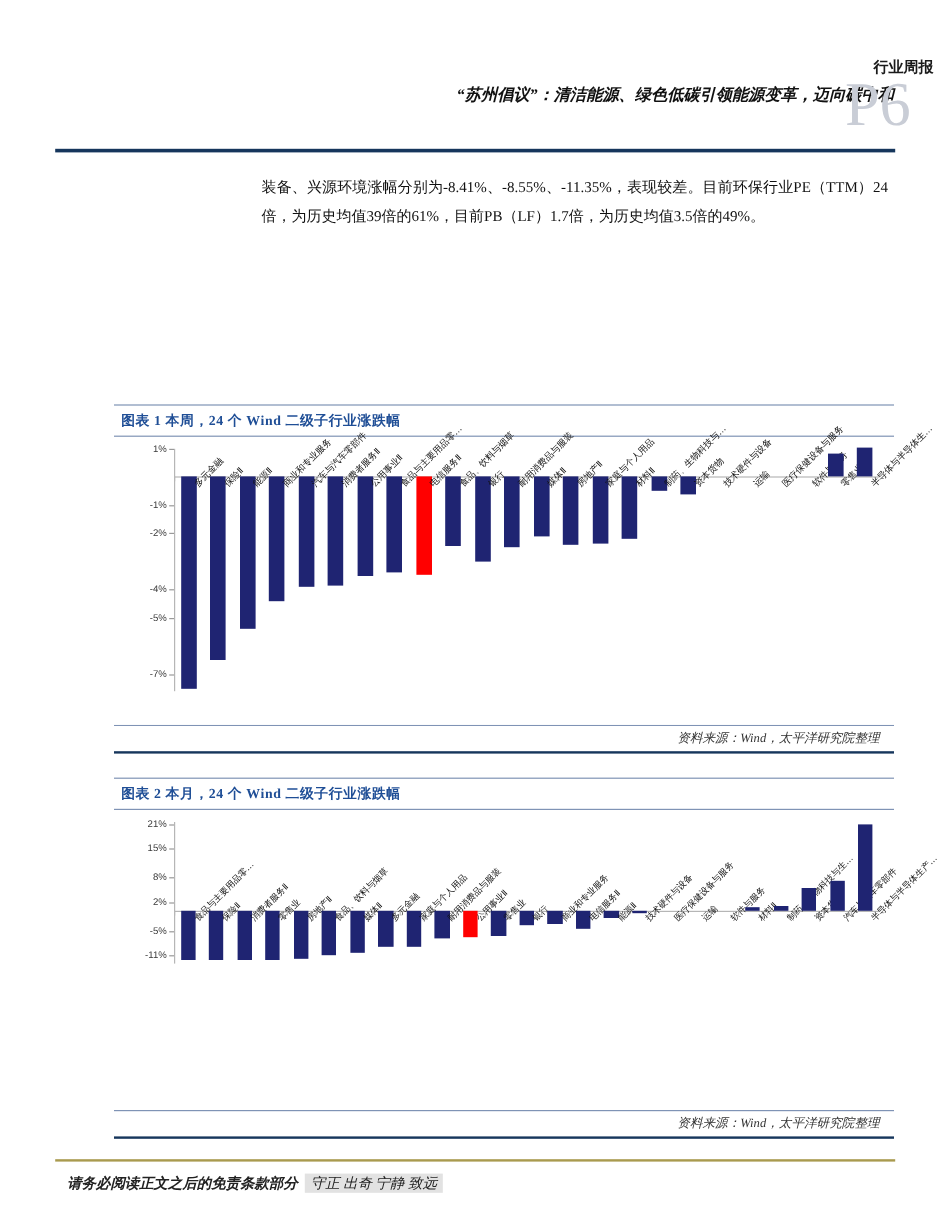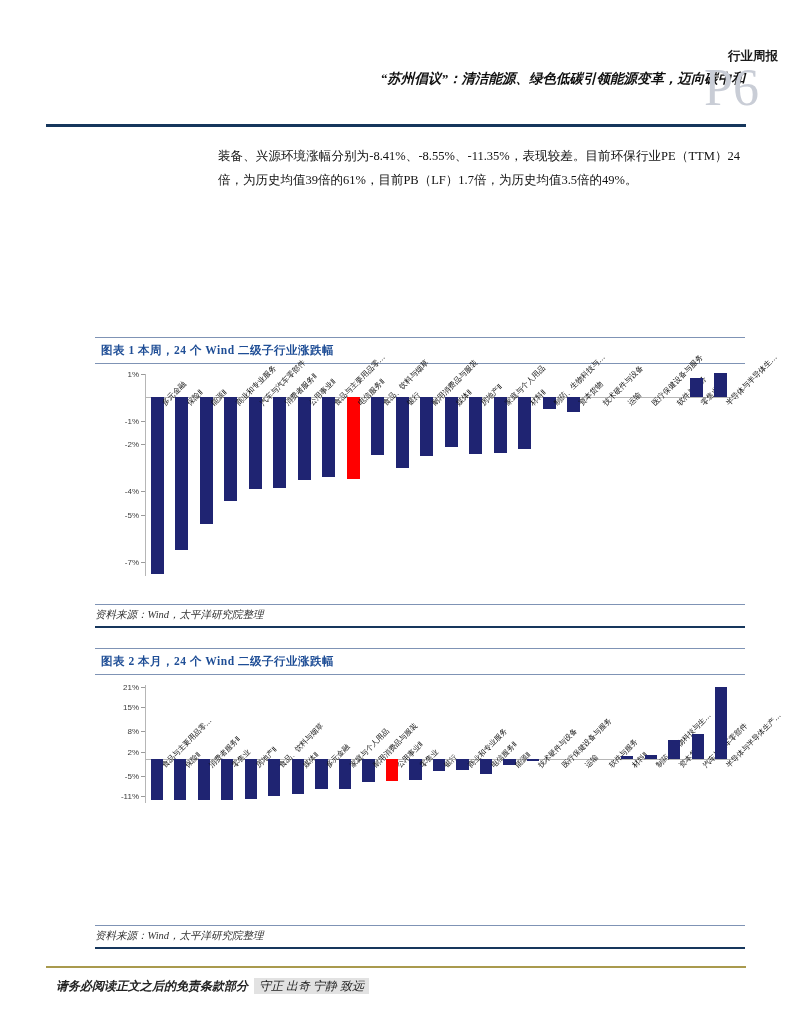--- a/index.html
+++ b/index.html
@@ -28,21 +28,21 @@
 
   
   .para{position:absolute;left:218px;top:144px;width:522px;
         font-size:12.5px;line-height:24px;color:#111;text-align:justify;}
 
   
   .fig{position:absolute;left:95px;width:650px;}
   .fig-hdr-rule{height:1px;background:#7f93b5;width:650px;}
   .fig-title{font-size:11.5px;color:#1f4e96;font-weight:bold;padding:5px 4px 5px 6px;letter-spacing:.5px;}
   .fig-body{position:relative;border-top:1px solid #7f93b5;background:#fff;}
-  .fig-src{font-size:10.5px;color:#333;font-style:italic;padding:3px 12px 4px 0;
+  .fig-src{font-size:10.5px;color:#333;font-style:italic;text-align:right;padding:3px 12px 4px 0;
            border-top:1px solid #7f93b5;border-bottom:2px solid #16365c;font-family:"Liberation Serif",serif;}
 
   
   .chart{position:relative;width:650px;}
   .axis-line{position:absolute;background:#b6b6b6;}
   .ytick-lbl{position:absolute;right:0;transform:translateY(-50%);
              font-family:"Liberation Sans",sans-serif;font-size:8px;color:#3a3a3a;
              text-align:right;white-space:nowrap;}
   .ytick-mark{position:absolute;height:1px;width:4px;background:#9a9a9a;}
   .xtick-mark{position:absolute;width:1px;height:4px;background:#b6b6b6;}

